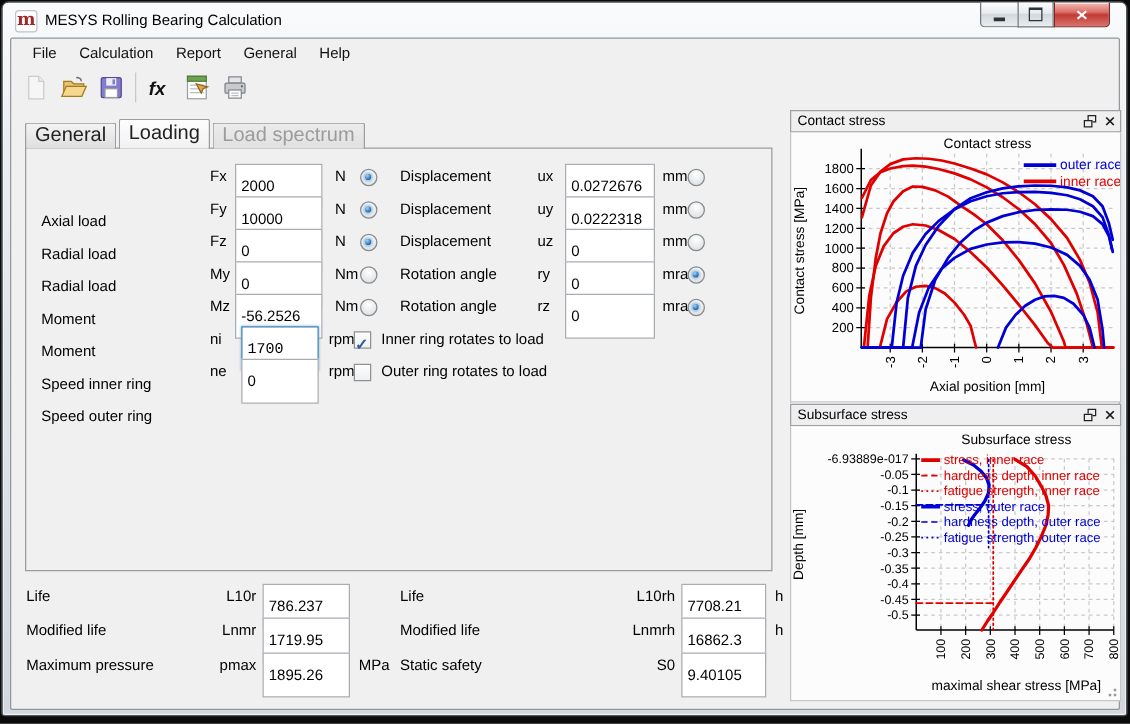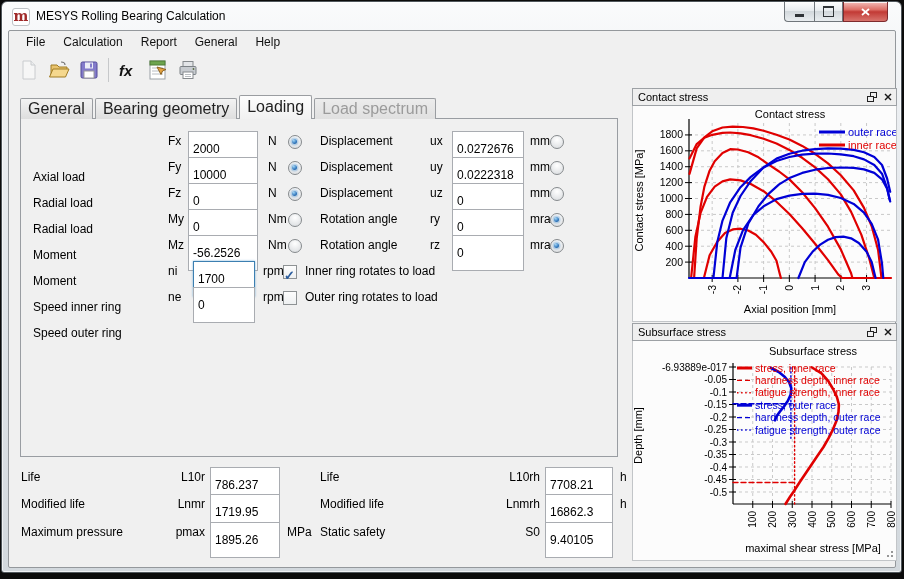--- a/index.html
+++ b/index.html
@@ -43,21 +43,21 @@
   .tab.disabled{color:#9b9b9b;background:linear-gradient(180deg,#ececec,#e0e0e0);}
   .tabpane{position:absolute;left:11px;top:87px;width:596px;height:337px;border:1px solid #999da2;
     background:#f0f0f0;z-index:1;}
   
   .form-row{position:absolute;left:0;width:100%;height:26px;font-size:12px;color:#000;}
   .form-row span{position:absolute;line-height:26px;white-space:nowrap;}
   .f-label{left:12px;margin-top:36px;} .f-sym{left:147px;} .f-unit{left:247px;} .f-label2{left:299px;}
   .f-sym2{left:409px;} .f-unit2{left:509px;}
   .tbx{position:absolute;box-sizing:border-box;height:36px;top:3px;border:1px solid #a9acb1;
     background:#fff;font-family:"Liberation Sans",sans-serif;font-size:12px;padding:0 4px;color:#000;}
-  .tbx.focused{border-color:#3c7fb1;box-shadow:0 0 2px rgba(92,159,209,.8);}
+  .tbx.focused{border-color:#3c7fb1;box-shadow:0 0 2px rgba(92,159,209,.8);font-family:Liberation Mono, monospace;}
   .f-input{left:167px;width:70px;} .f-input2{left:431px;width:72px;}
   .s-input{left:172px;width:62px;}
   .radio{position:absolute;top:7px;width:12px;height:12px;border:1px solid #868a8d;border-radius:50%;
     background:radial-gradient(circle at 50% 30%,#ffffff,#d7dadd);}
   .radio.on::after{content:"";position:absolute;left:2.5px;top:2.5px;width:5px;height:5px;border-radius:50%;
     background:radial-gradient(circle at 35% 30%,#9fd4f5,#2a70b8 65%,#1c548f);
     box-shadow:0 0 1px 1.5px rgba(70,140,200,.35);}
   .f-radio{left:267px;} .f-radio2{left:529px;}
   .cb{position:absolute;top:7px;width:12px;height:12px;border:1px solid #8e9294;
     background:linear-gradient(180deg,#fdfdfd,#eef0f1);}
@@ -163,21 +163,20 @@
           <circle cx="17.5" cy="11" r="0.9" fill="#5a6a43"></circle>
           <rect x="7" y="14" width="10" height="6.5" fill="#ffffff" stroke="#85898d"></rect>
           <line x1="9" y1="16.5" x2="15" y2="16.5" stroke="#b9bdc2"></line>
           <line x1="9" y1="18.5" x2="15" y2="18.5" stroke="#b9bdc2"></line>
         </svg>
       </div>
     </div>
 
     <div class="tabbar">
       <div class="tab">General</div>
-      <div class="tab">Bearing geometry</div>
       <div class="tab active">Loading</div>
       <div class="tab disabled">Load spectrum</div>
     </div>
 
     <div class="tabpane">
 
       <div class="form-row" style="top:9px">
         <span class="f-label">Axial load</span>
         <span class="f-sym">Fx</span>
         <input class="tbx f-input" value="2000" style="">

